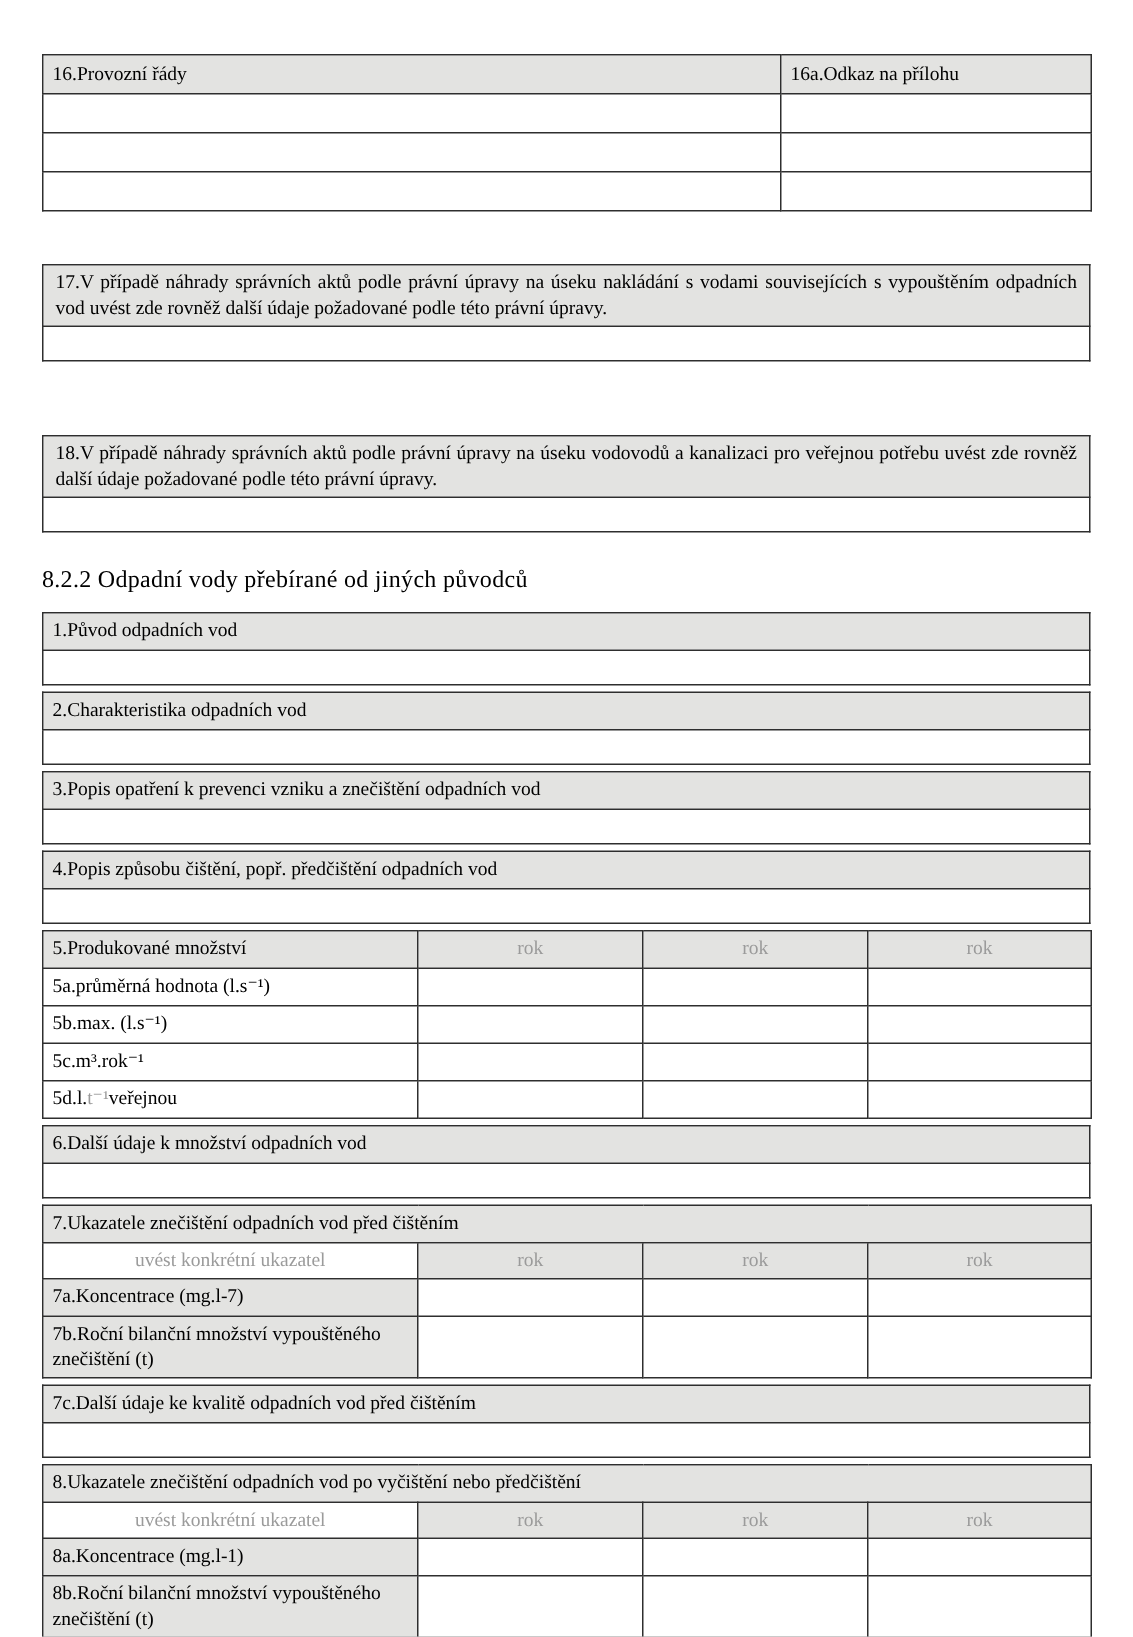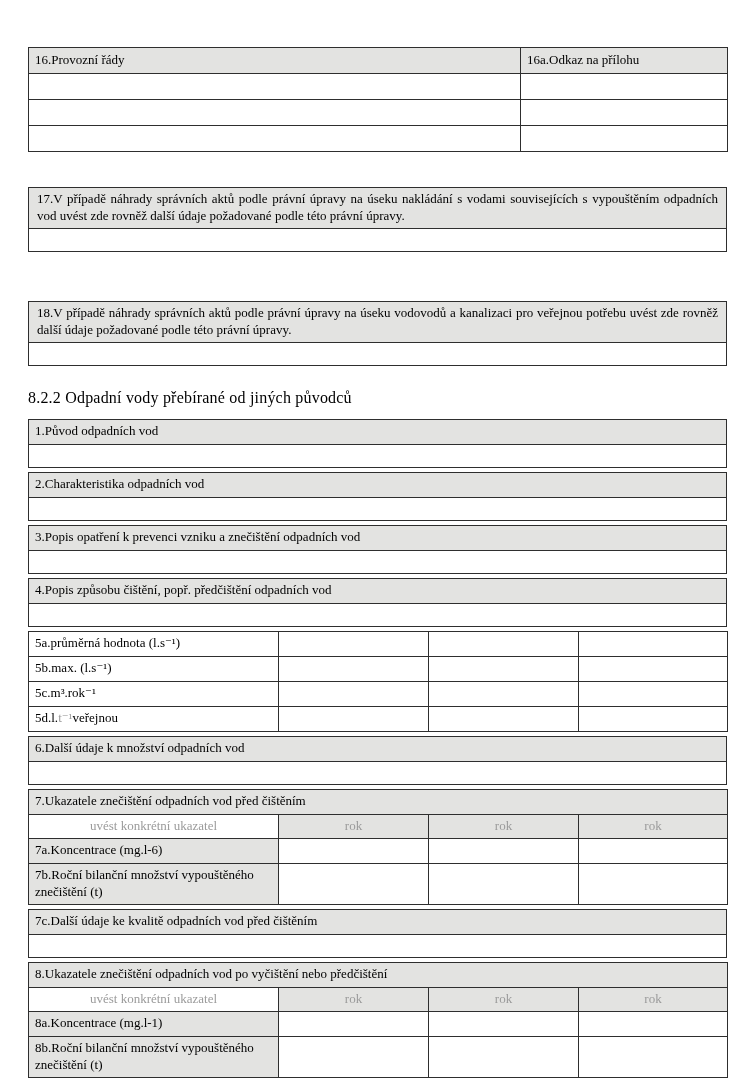--- a/index.html
+++ b/index.html
@@ -7,21 +7,21 @@
     --muted:#9b9b9b;
     --border:#2e2e2e;
     --ink:#000000;
   }
   html,body{margin:0;padding:0;}
   body{
     width:755px;height:1091px;overflow:hidden;
     background:#ffffff;color:var(--ink);
     font-family:"Liberation Serif","DejaVu Serif",serif;
   }
-  .page{box-sizing:border-box;width:755px;padding:47px 28px 0 28px;}
+  .page{box-sizing:border-box;width:755px;padding:36px 28px 0 28px;}
   table{border-collapse:collapse;table-layout:fixed;width:699px;}
   td{
     border:1px solid var(--border);
     padding:2px 6px;
     font-size:13px;line-height:1.3;
     vertical-align:middle;overflow:hidden;
     word-wrap:break-word;
   }
   .shaded{background:var(--shaded);}
   .muted{color:var(--muted);}
@@ -144,20 +144,26 @@
     </table>
 
   <table class="sec">
     <colgroup>
         <col style="width:250px">
         <col style="width:150px">
         <col style="width:150px">
         <col style="width:149px">
       </colgroup>
     <tbody>
+        <tr class="r-head">
+      <td class="shaded">5.Produkované množství</td>
+      <td class="shaded center muted">rok</td>
+      <td class="shaded center muted">rok</td>
+      <td class="shaded center muted">rok</td>
+    </tr>
     <tr class="r-data">
       <td>5a.průměrná hodnota (l.s⁻¹)</td>
       <td></td>
       <td></td>
       <td></td>
     </tr>
     <tr class="r-data">
       <td>5b.max. (l.s⁻¹)</td>
       <td></td>
       <td></td>
@@ -200,21 +206,21 @@
         <tr class="r-head">
       <td class="shaded" colspan="4">7.Ukazatele znečištění odpadních vod před čištěním</td>
     </tr>
     <tr class="r-pick">
       <td class="center muted">uvést konkrétní ukazatel</td>
       <td class="shaded center muted">rok</td>
       <td class="shaded center muted">rok</td>
       <td class="shaded center muted">rok</td>
     </tr>
     <tr class="r-data">
-      <td class="shaded">7a.Koncentrace (mg.l-6)</td>
+      <td class="shaded">7a.Koncentrace (mg.l-7)</td>
       <td></td>
       <td></td>
       <td></td>
     </tr>
     <tr class="r-tall">
       <td class="shaded">7b.Roční bilanční množství vypouštěného znečištění (t)</td>
       <td></td>
       <td></td>
       <td></td>
     </tr>

